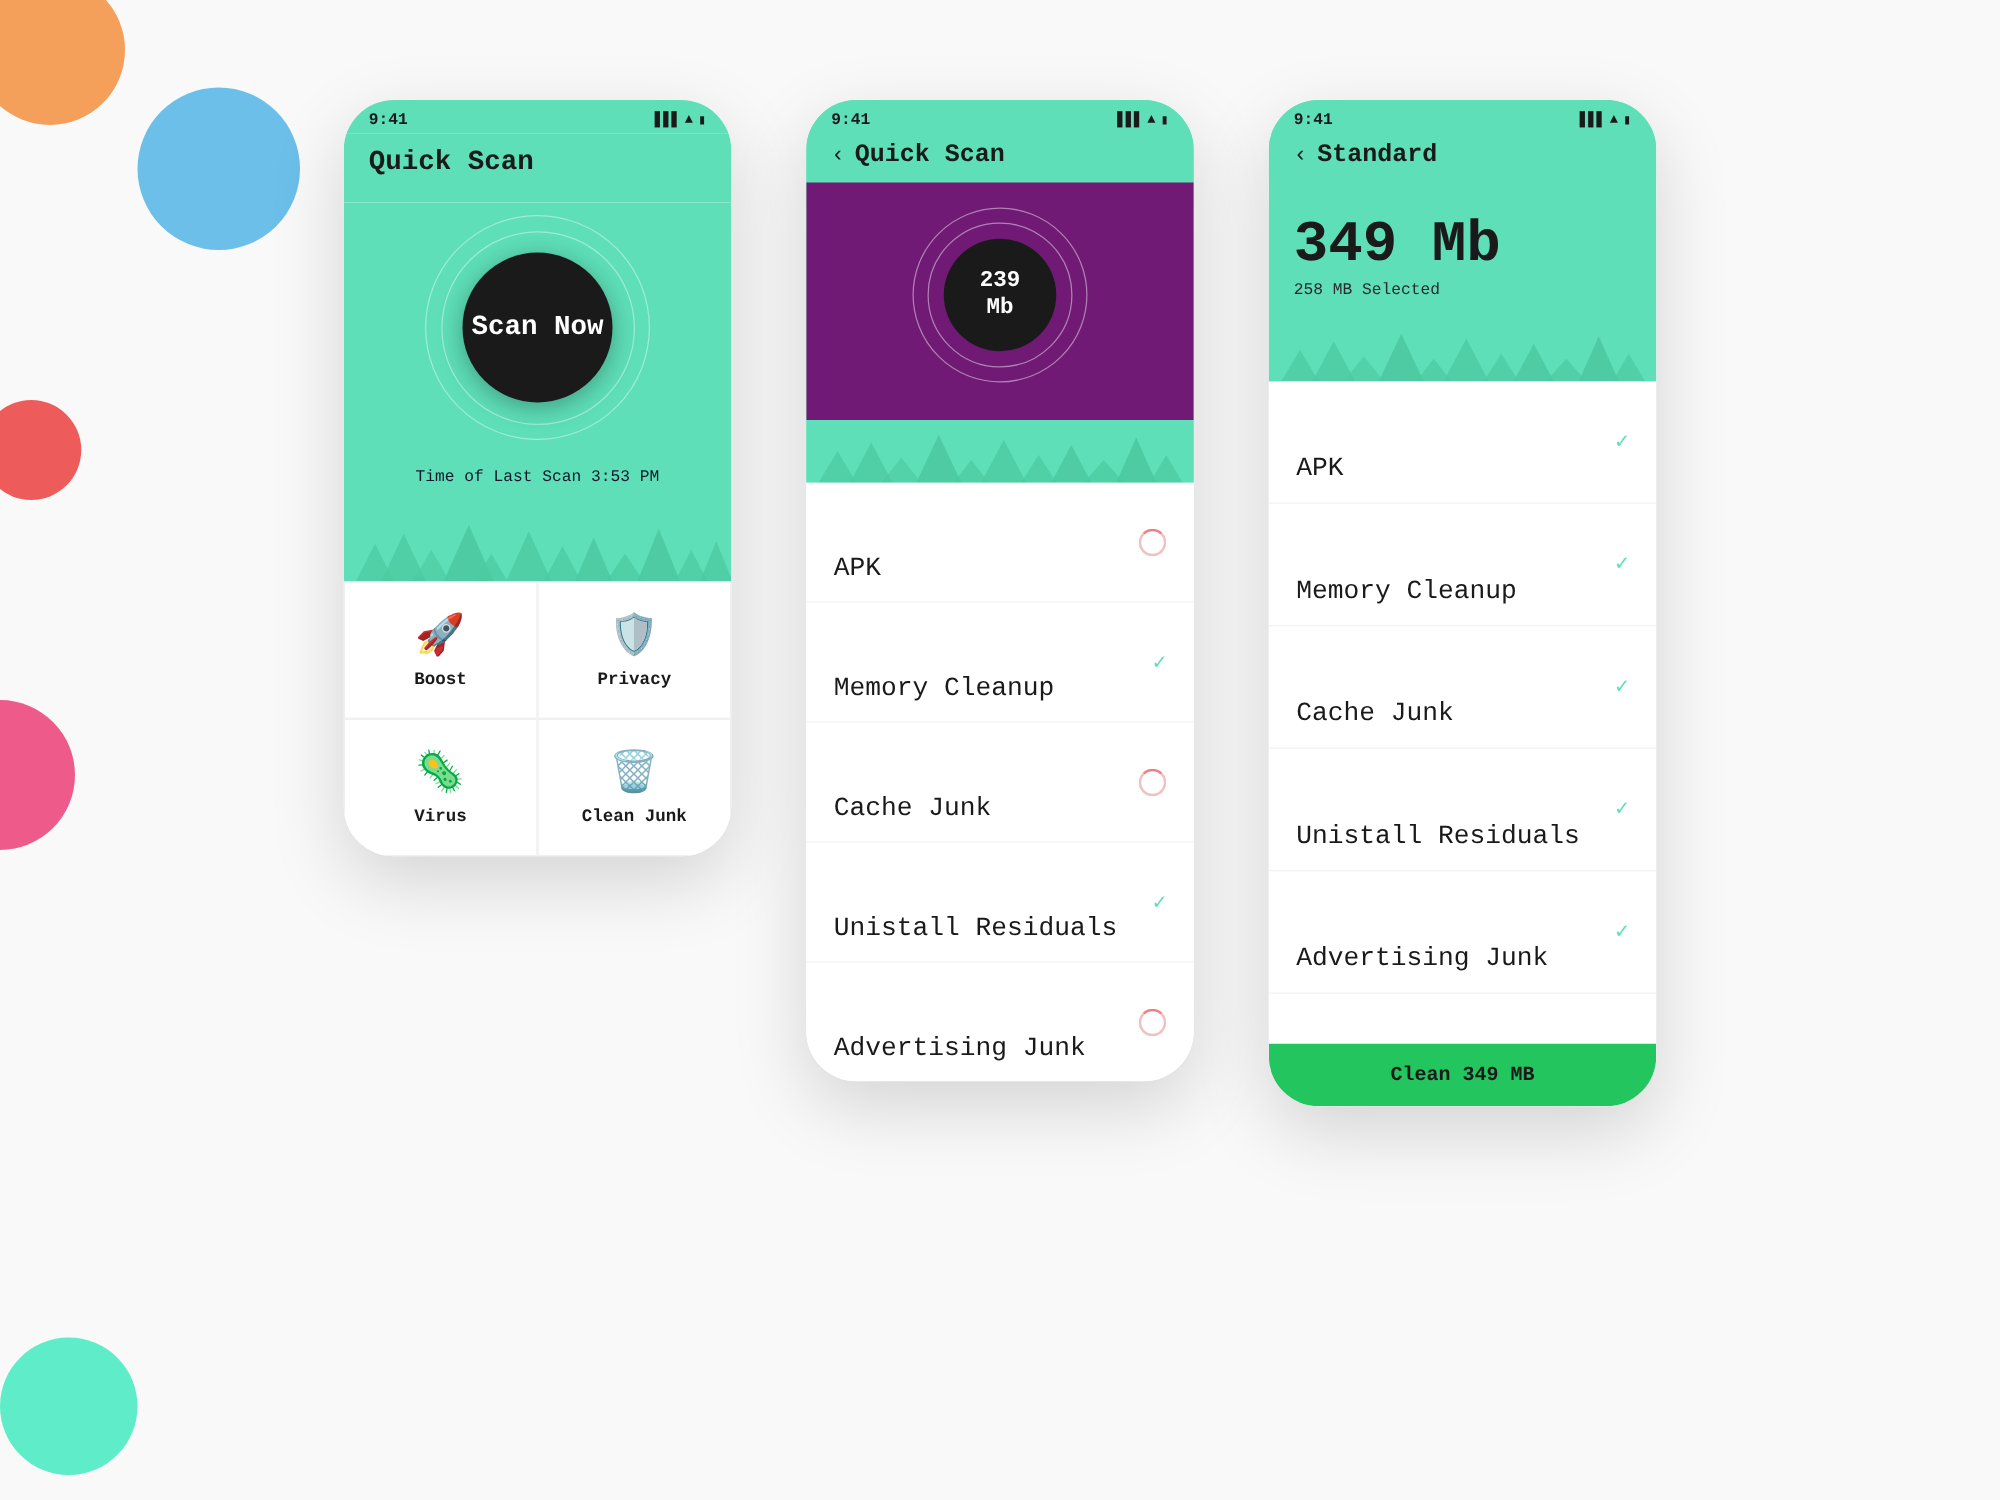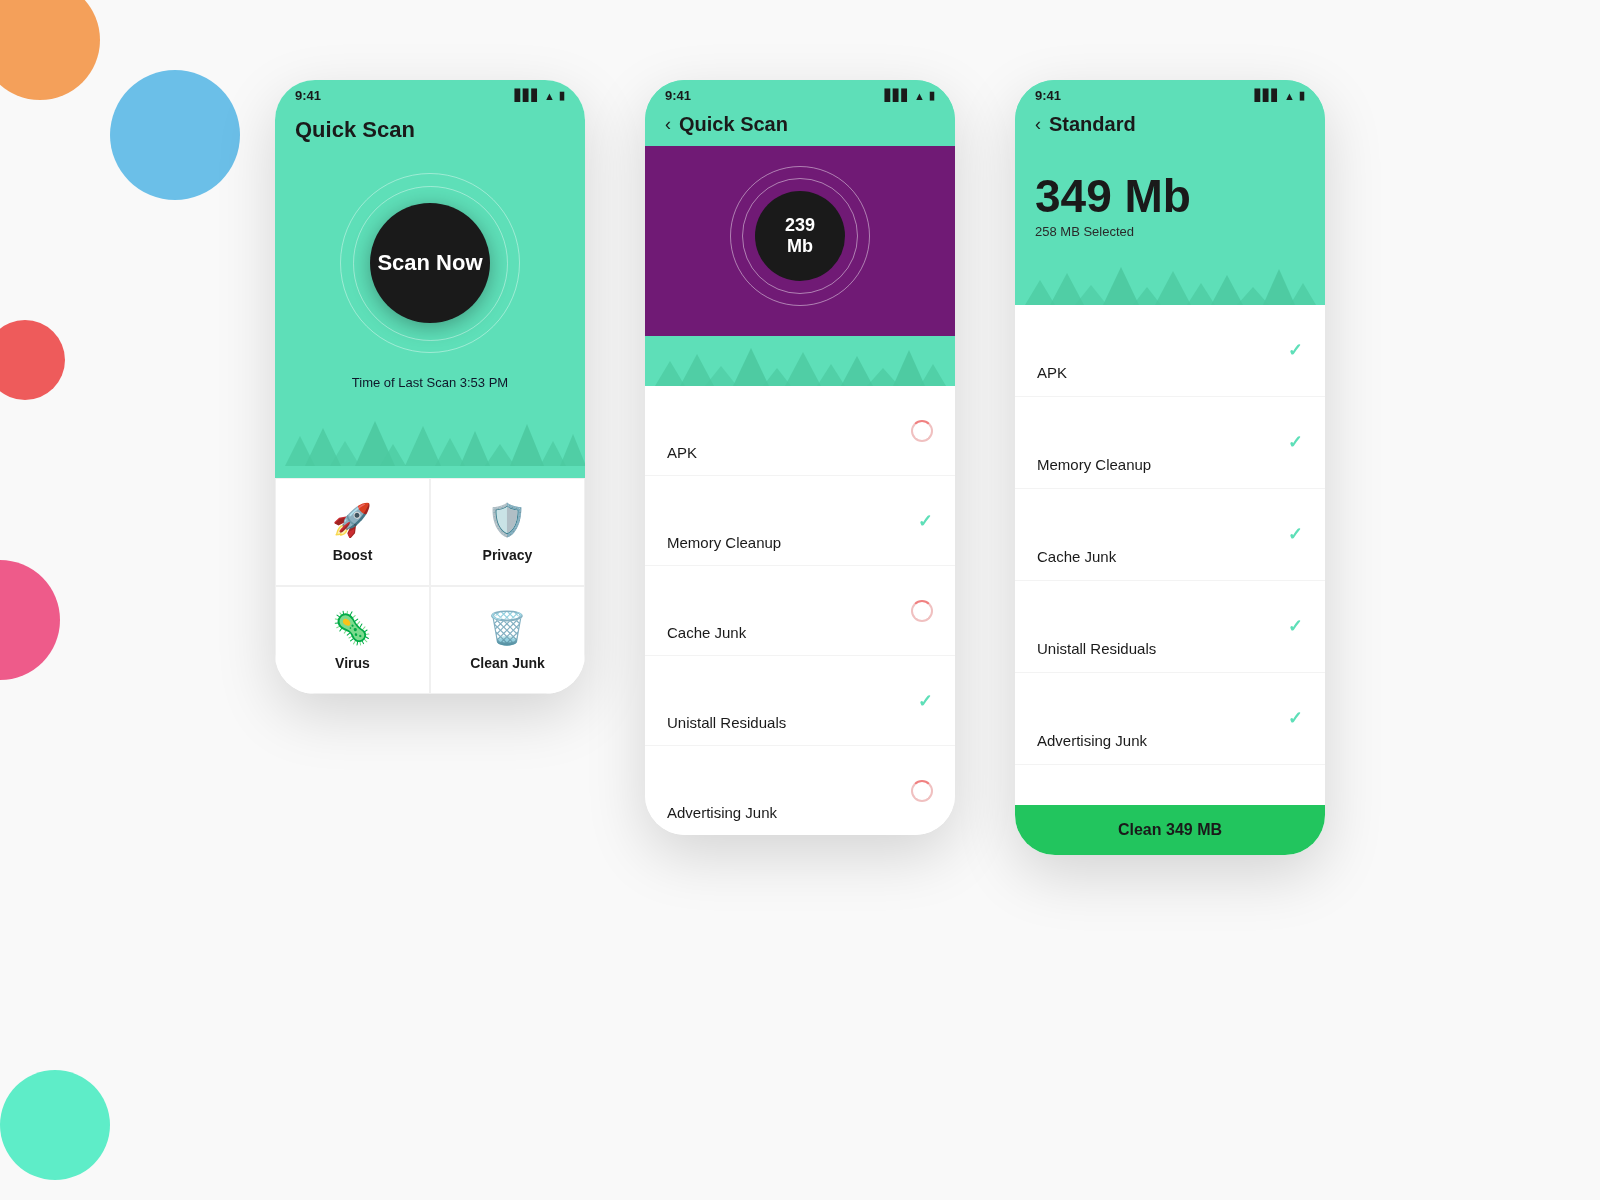--- a/index.html
+++ b/index.html
@@ -59,20 +59,21 @@
 
     
     .screens-container {
       position: absolute;
       top: 80px;
       left: 0; right: 0;
       display: flex;
       justify-content: center;
       align-items: flex-start;
       gap: 60px;
+      font-family: Liberation Mono, monospace;
     }
 
     
     .phone {
       width: 310px;
       border-radius: 40px;
       overflow: hidden;
       box-shadow: 0 20px 60px rgba(0,0,0,0.15);
       background: #fff;
       flex-shrink: 0;
@@ -106,21 +107,21 @@
       font-weight: 700;
       color: #1a1a1a;
       padding: 10px 0 20px;
     }
 
     .scan-circle-area {
       background: #5EDFB8;
       display: flex;
       flex-direction: column;
       align-items: center;
-      padding-bottom: 12px;
+      padding-bottom: 0;
       position: relative;
     }
     .scan-circles {
       position: relative;
       width: 180px;
       height: 180px;
       display: flex;
       align-items: center;
       justify-content: center;
       margin: 10px 0;
@@ -268,21 +269,21 @@
     }
     .scan-list-item {
       display: flex;
       align-items: center;
       justify-content: space-between;
       padding: 14px 22px;
       border-bottom: 1px solid #f3f3f3;
     }
     .scan-list-item:last-child { border-bottom: none; }
     .item-label {
-      font-size: 15px;
+      font-size: 21px;
       color: #1a1a1a;
       font-weight: 400;
       margin-top: 44px;
     }
     .check-green { color: #5EDFB8; font-size: 18px; font-weight: 700; }
     .spinner {
       width: 22px; height: 22px;
       border-radius: 50%;
       border: 2.5px solid #f0c0c0;
       border-top-color: #f08080;

